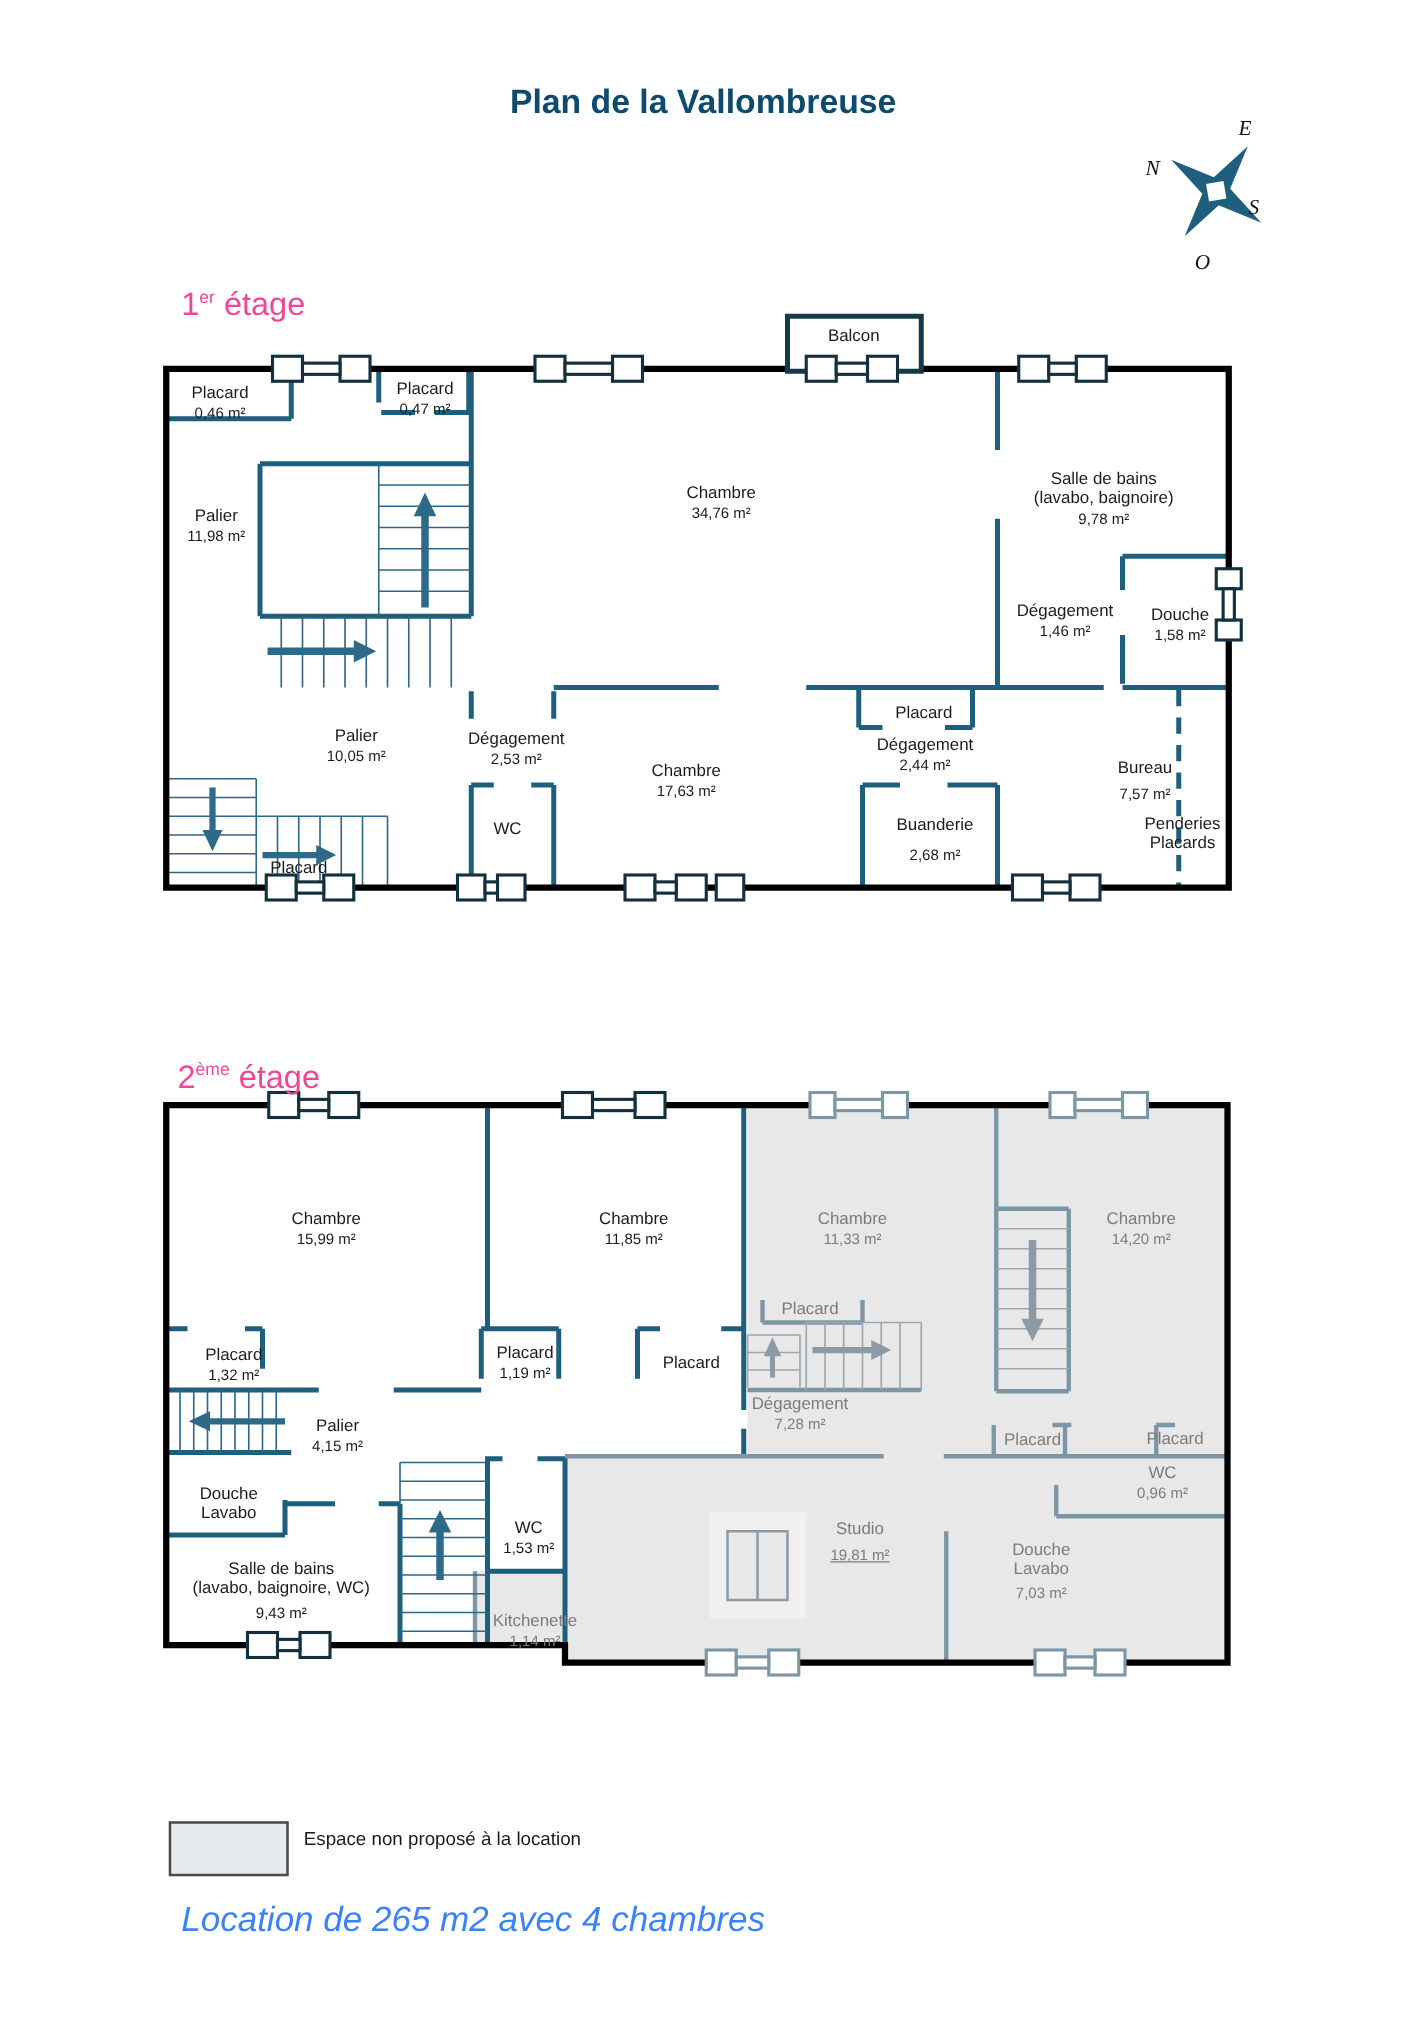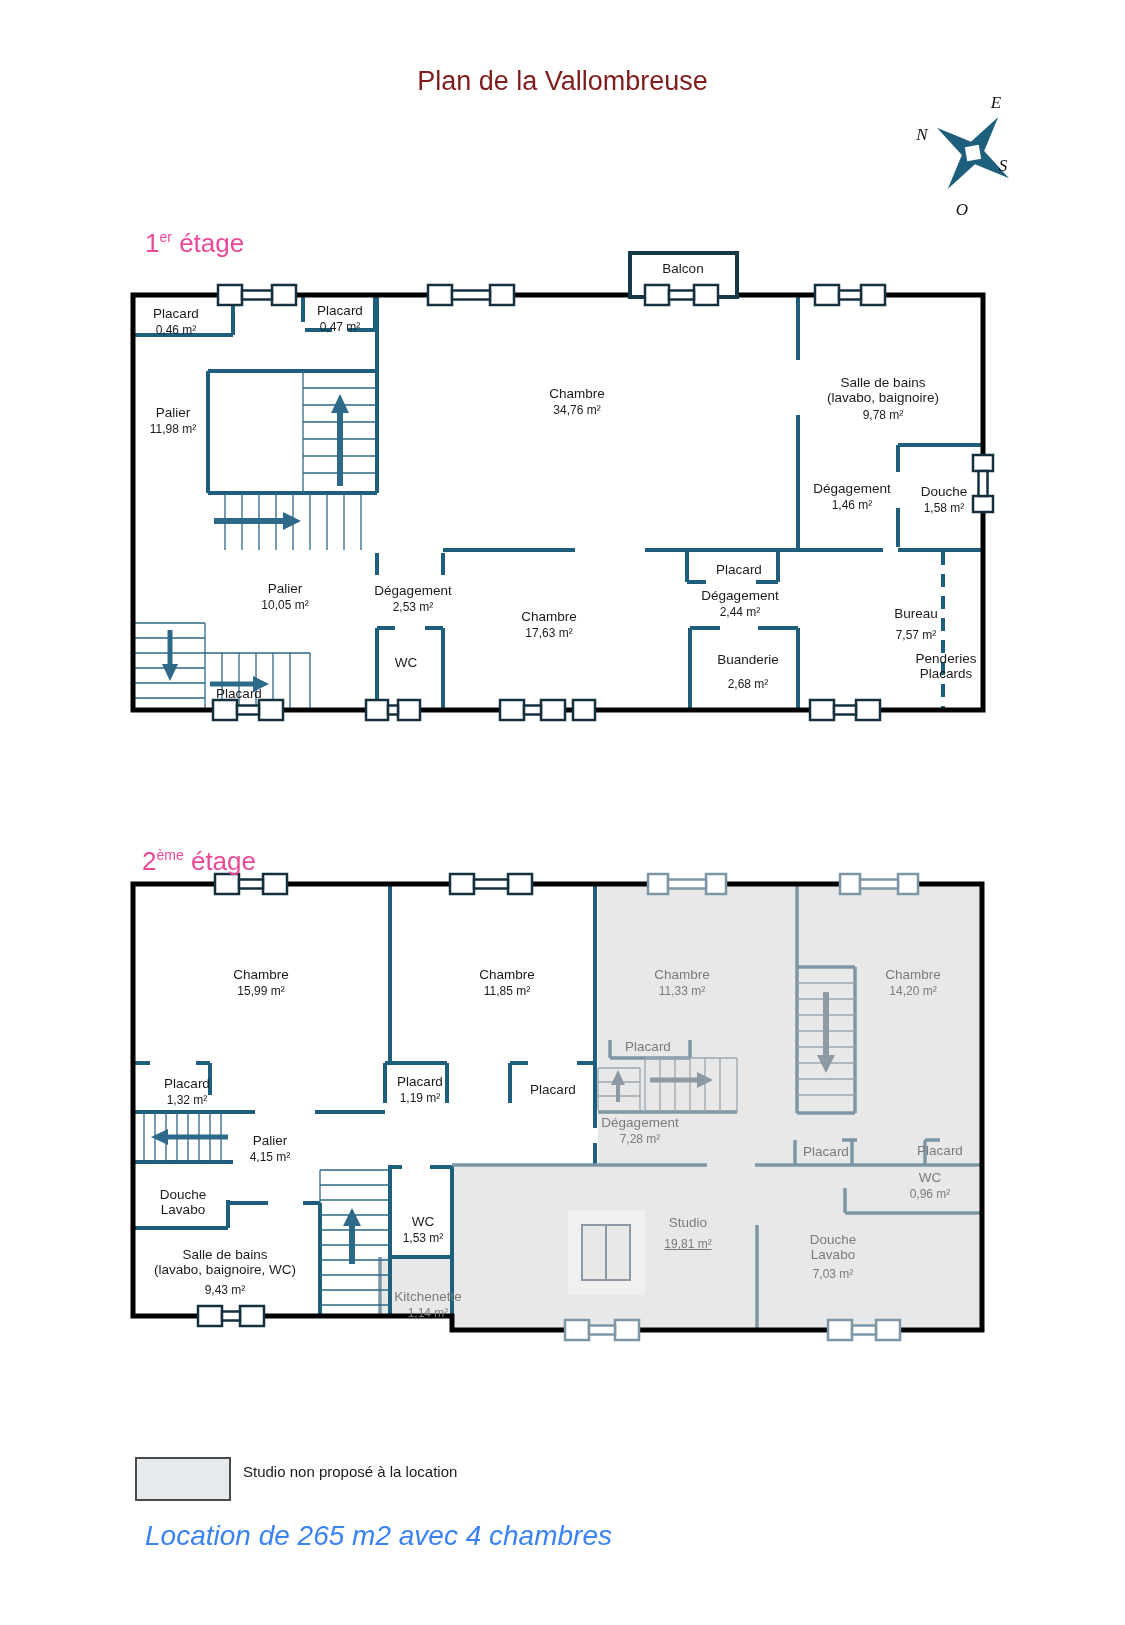--- a/index.html
+++ b/index.html
@@ -1,20 +1,20 @@
 <!DOCTYPE html>
 <html><head>
 <meta charset="utf-8">
 <style>
   html,body{margin:0;padding:0;background:#fff;}
   .page{position:relative;width:1125px;height:1625px;background:#fff;
         font-family:"Liberation Sans",sans-serif;color:#111;overflow:hidden;}
   .gfx{position:absolute;left:0;top:0;z-index:1;}
   .title{position:absolute;left:0;top:64px;width:1125px;text-align:center;
-         font-size:27px;line-height:1.3;color:#7f1d1d;z-index:2;}
+         font-size:27px;line-height:1.3;color:#0c4a6e;z-index:2;font-weight:bold;}
   .floor-heading{position:absolute;font-size:26px;color:#ec4899;z-index:2;}
   .floor-heading sup{font-size:14px;}
   .lbl{position:absolute;transform:translateX(-50%);text-align:center;
        line-height:1.14;color:#1b1b1b;z-index:3;white-space:nowrap;}
   .lbl .nm{font-size:13.5px;white-space:pre-line;}
   .lbl .ar{font-size:12px;margin-top:3px;}
   .lbl.gray{color:#7b7b7b;}
   .cmp{position:absolute;transform:translateX(-50%);font-family:"Liberation Serif",serif;
        font-style:italic;font-size:17px;color:#111;z-index:3;}
   .legend-swatch{position:absolute;left:135px;top:1457px;width:92px;height:40px;
@@ -333,17 +333,17 @@
       <div class="nm">Studio</div>
       <div class="ar" style="margin-top:8px;text-decoration:underline;">19,81 m²</div>
     </div>
   <div class="lbl gray" style="left:833px;top:1232px;">
       <div class="nm">Douche
 Lavabo</div>
       <div class="ar" style="margin-top:5px;">7,03 m²</div>
     </div>
 
   <div class="legend-swatch"></div>
-  <div class="legend-text">Studio non proposé à la location</div>
+  <div class="legend-text">Espace non proposé à la location</div>
 
   <div class="footer">Location de 265 m2 avec 4 chambres</div>
 
 </div>
 
 </body></html>

